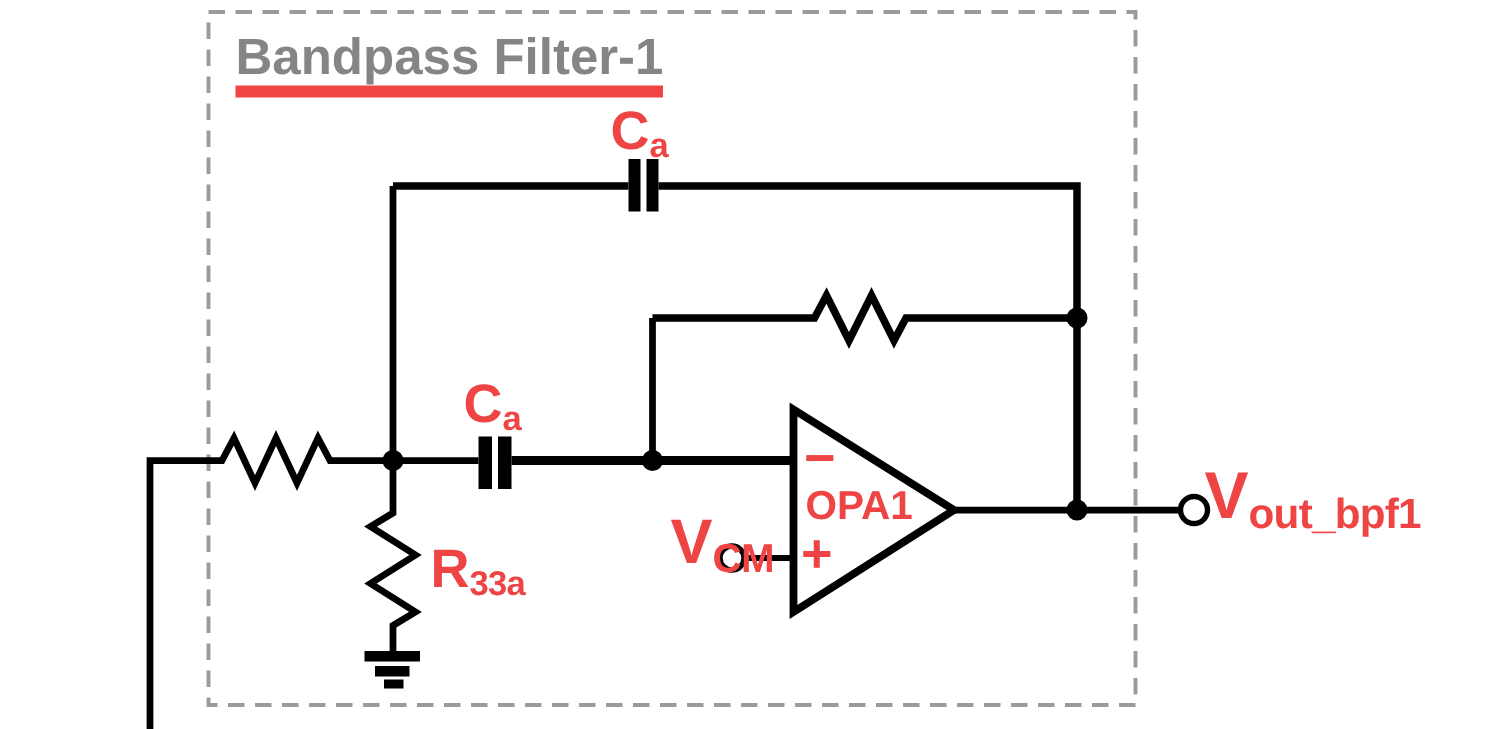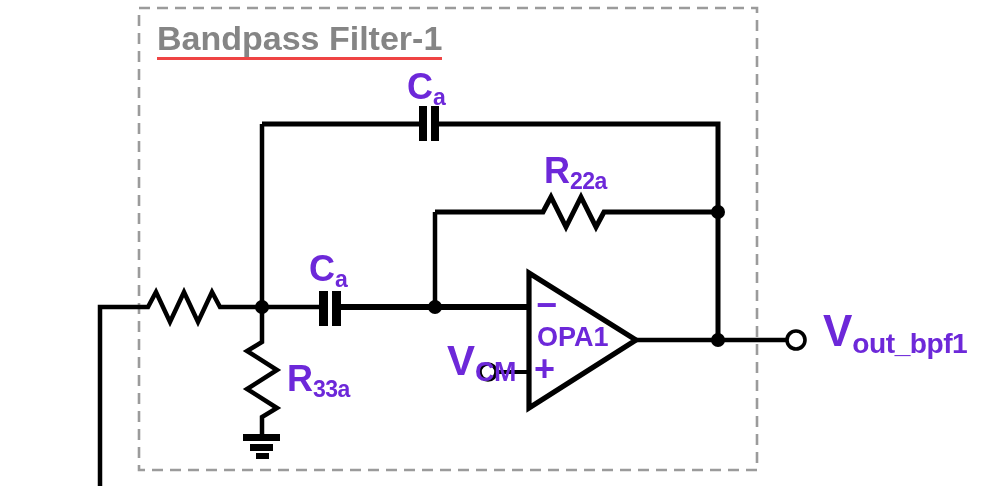--- a/index.html
+++ b/index.html
@@ -7,30 +7,30 @@
     position:relative;
     width:1002px;height:486px;
     background:#ffffff;
     overflow:hidden;
     font-family:"Liberation Sans", sans-serif;
   }
   #schematic-svg{position:absolute;left:0;top:0;}
   .lbl{
     position:absolute;
     font-weight:bold;
-    color:#6d28d9;
+    color:#ef4444;
     white-space:nowrap;
     line-height:1;
   }
   .comp{font-size:36px;}
   .sub{font-size:0.64em;vertical-align:-0.24em;letter-spacing:-0.5px;}
   .title{
     font-size:34px;
     color:#858585;
-    border-bottom:3px solid #ef4444;
+    border-bottom:8px solid #ef4444;
     padding-bottom:2px;
   }
   .opamp-name{font-size:27px;}
   .sym{font-size:36px;font-weight:900;}
   .port-v{font-size:42px;margin-left:46px;}
   .port-v-out{font-size:44px;}
 </style>
 </head>
 <body>
 
@@ -84,38 +84,35 @@
     <circle cx="488" cy="372" r="8" fill="#fff" stroke="#000" stroke-width="3.6"></circle>
     <circle cx="796" cy="340" r="9" fill="#fff" stroke="#000" stroke-width="3.6"></circle>
   </svg>
 
   <div class="lbl title" style="left:157px;top:21px">Bandpass Filter-1</div>
 
   <div class="lbl comp" style="left:407px;top:69px">
     <span>C</span><span class="sub">a</span>
   </div>
 
-  <div class="lbl comp" style="left:544px;top:153px">
-    <span>R</span><span class="sub">22a</span>
-  </div>
 
 
   <div class="lbl comp" style="left:309px;top:251px">
     <span>C</span><span class="sub">a</span>
   </div>
 
   <div class="lbl comp" style="left:287px;top:361px">
     <span>R</span><span class="sub">33a</span>
   </div>
 
   <div class="lbl sym" style="left:536px;top:287px">−</div>
   <div class="lbl opamp-name" style="left:537px;top:324px">OPA1</div>
   <div class="lbl sym" style="left:534px;top:351px">+</div>
 
   <div class="lbl port-v" style="left:401px;top:340px">
     <span>V</span><span class="sub">CM</span>
   </div>
 
-  <div class="lbl port-v-out" style="left:823px;top:309px">
+  <div class="lbl port-v-out" style="left:803px;top:309px">
     <span>V</span><span class="sub">out_bpf1</span>
   </div>
 
 </div>
 
 </body></html>

